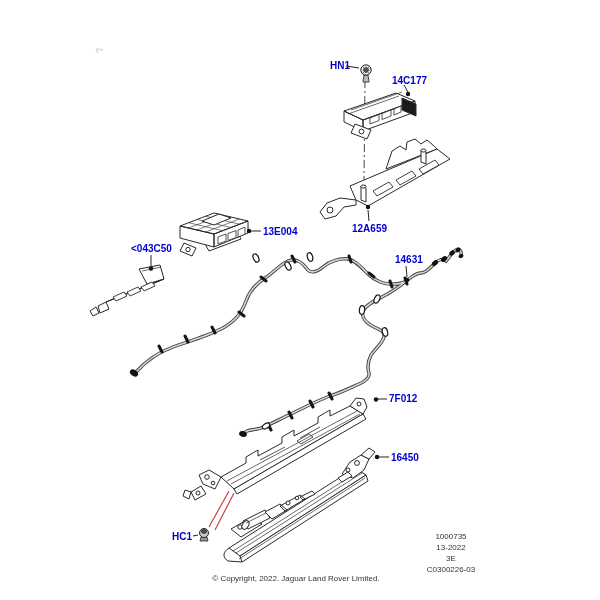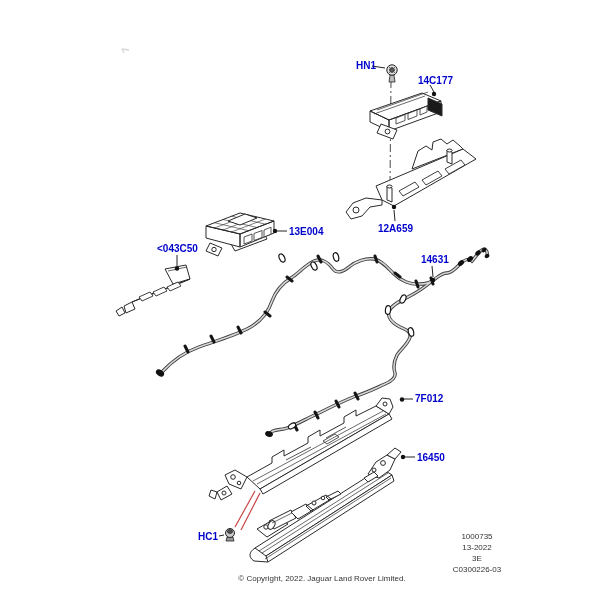--- a/index.html
+++ b/index.html
@@ -1,17 +1,17 @@
 <!DOCTYPE html>
 <html><head>
 <meta charset="utf-8">
 <style>
   html,body{margin:0;padding:0;background:#fff;}
   .canvas{position:relative;width:504px;height:600px;background:#ffffff;overflow:hidden;
-          font-family:"Liberation Sans",sans-serif;padding-left:26px;}
+          font-family:"Liberation Sans",sans-serif;}
   svg{display:block;}
   .callout{font:bold 10px "Liberation Sans",sans-serif;fill:#0000cc;cursor:pointer;}
   .sheet{font:8px "Liberation Sans",sans-serif;fill:#333;text-anchor:middle;}
   .copyright{font:8px "Liberation Sans",sans-serif;fill:#333;text-anchor:middle;}
 </style>
 </head>
 <body>
 
 <div class="canvas">
 <svg width="600" height="600" viewBox="0 0 600 600">

